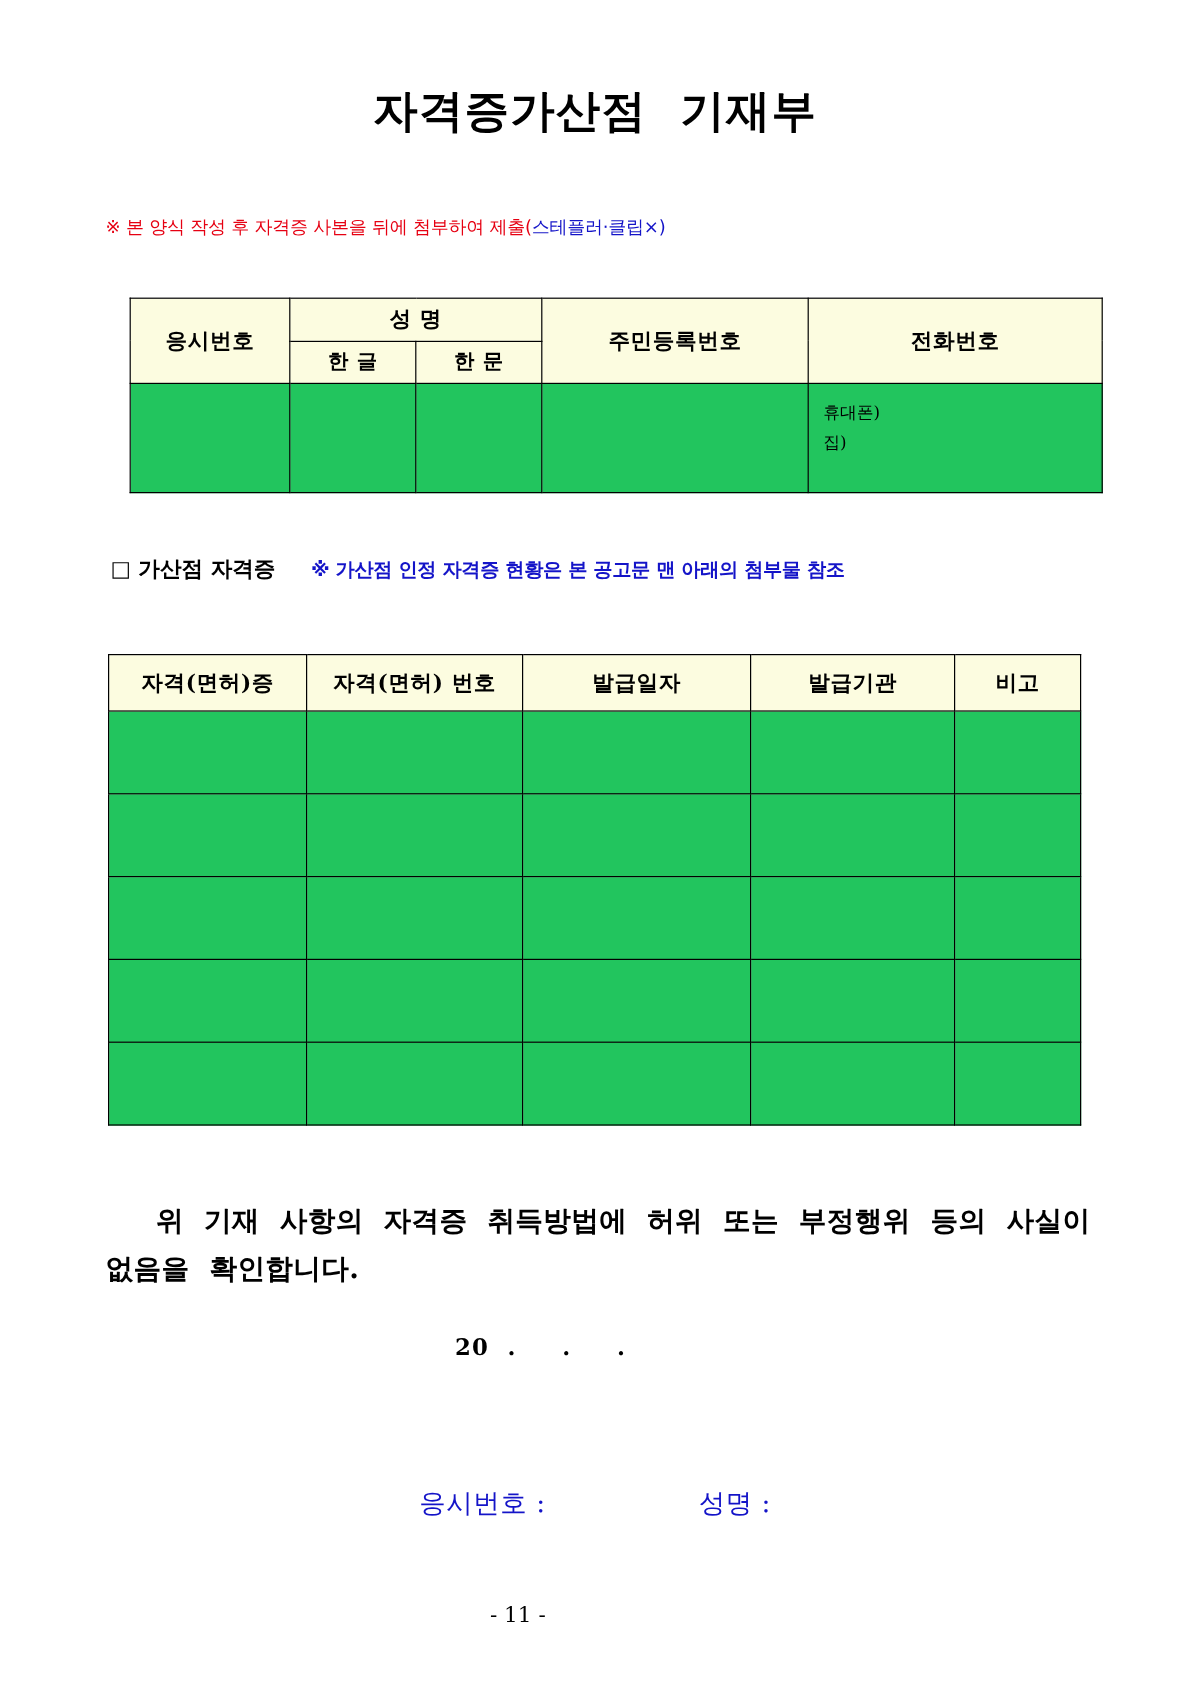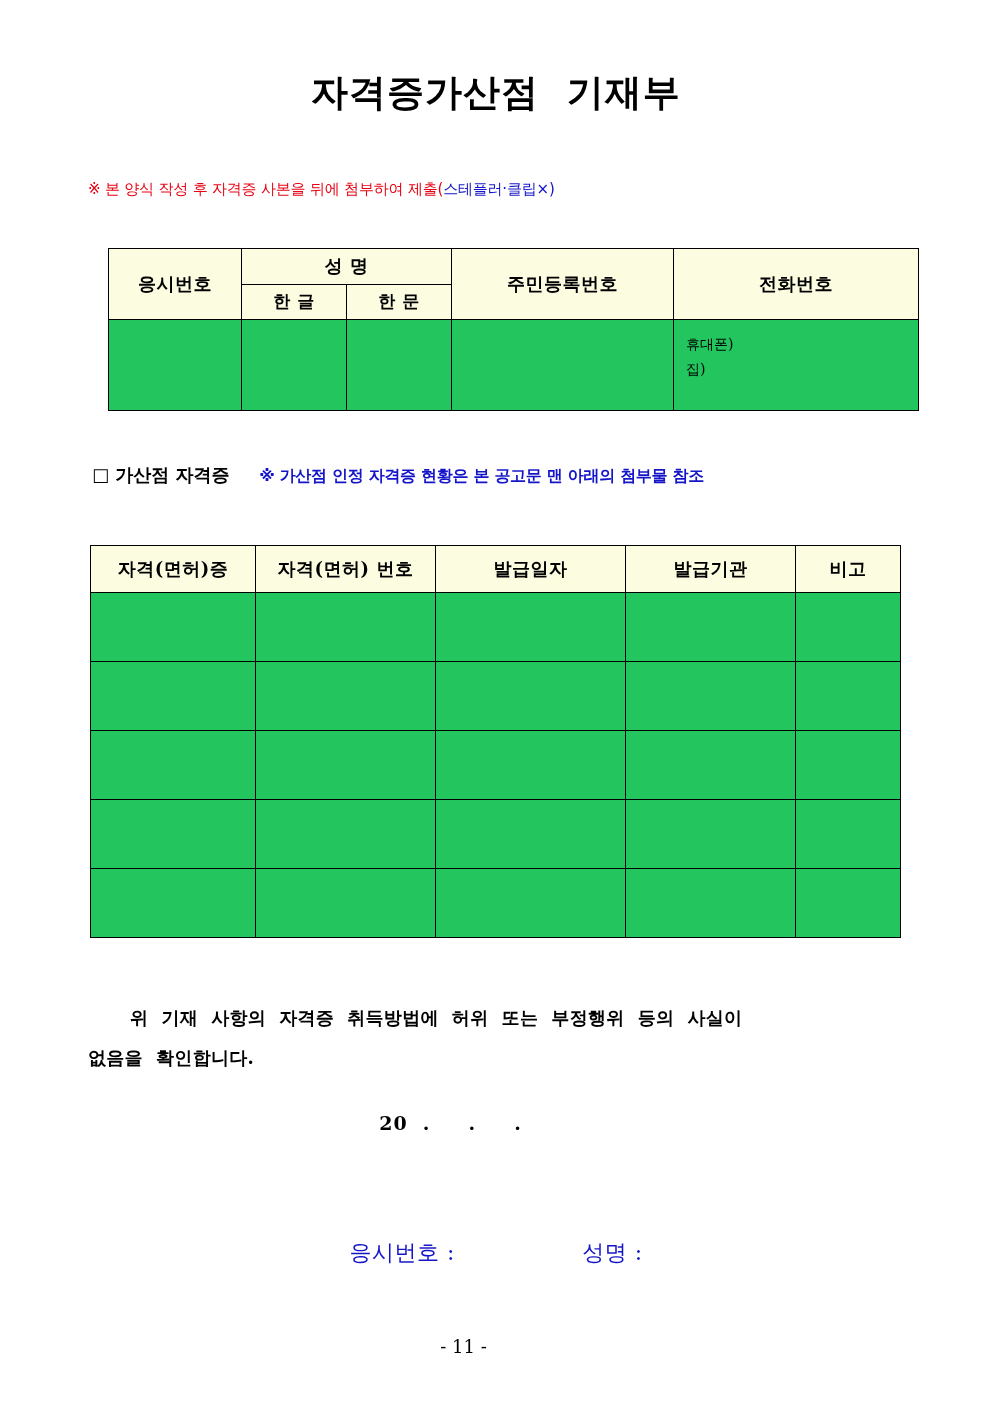--- a/index.html
+++ b/index.html
@@ -137,21 +137,21 @@
   #table-certs td.body-cell { height: 68px; }
 
   
   .declaration {
     position: absolute;
     left: 88px;
     top: 998px;
     width: 828px;
     font-family: "DejaVu Serif", "Liberation Serif", serif;
     font-weight: bold;
-    font-size: 18px;
+    font-size: 23px;
     line-height: 40px;
     letter-spacing: 0.3px;
   }
   .declaration .l1 { display: block; text-indent: 42px; white-space: pre; }
   .declaration .l2 { display: block; white-space: pre; }
 
   
   .date-line {
     position: absolute;
     left: 0;
@@ -184,21 +184,20 @@
   .page-footer {
     position: absolute;
     left: 0;
     top: 1336px;
     width: 863px;
     text-align: center;
     font-family: "DejaVu Serif", "Liberation Serif", serif;
     font-size: 18px;
     color: #000000;
     white-space: pre;
-    padding-left: 32px;
   }
 </style>
 </head>
 <body>
 
 <div class="page">
 
   <div class="doc-title">자격증가산점  기재부</div>
 
   <div class="notice">

